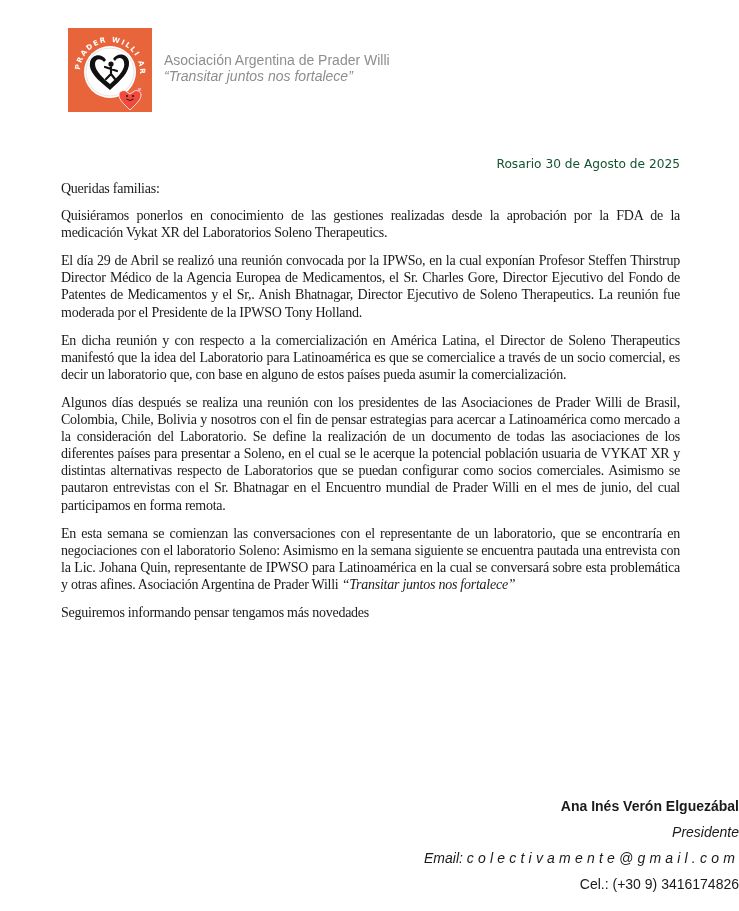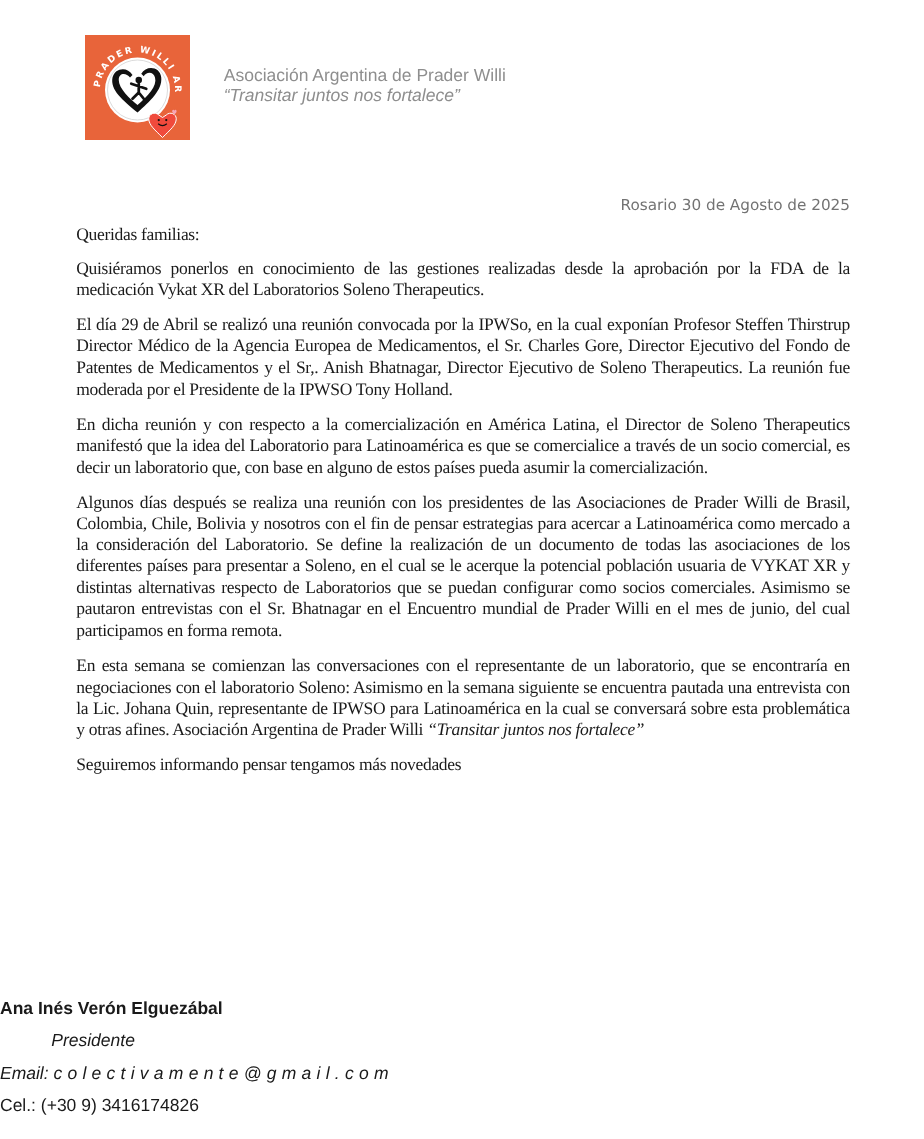--- a/index.html
+++ b/index.html
@@ -24,35 +24,35 @@
     }
     .logo {
       width: 84px;
       height: 84px;
       background: #e8643a;
       position: relative;
       flex: 0 0 auto;
     }
     .logo svg { display: block; }
     .org-block {
-      margin-left: 27px;
+      margin-left: 12px;
       margin-top: -4px;
       color: #8e8e8e;
       font-size: 14px;
       line-height: 16px;
     }
     .org-tagline { font-style: italic; }
 
     .date-line {
       position: absolute;
       right: 59px;
       top: 157px;
       font-family: "DejaVu Sans", sans-serif;
       font-size: 12.2px;
-      color: #737373;
+      color: #14532d;
     }
 
     .body-text {
       position: absolute;
       left: 61px;
       top: 180px;
       width: 619px;
       font-size: 14px;
       line-height: 17.1px;
       letter-spacing: -0.25px;
@@ -64,21 +64,21 @@
     }
     .body-text p.greeting { margin-bottom: 10px; }
     .body-text p.closing { text-align: left; }
     .tagline-inline { font-style: italic; }
 
     .signature {
       position: absolute;
       left: 0;
       top: 797px;
       width: 739px;
-      text-align: left;
+      text-align: right;
       font-size: 14px;
     }
     .sig-line { height: 26px; line-height: 18px; }
     .sig-name { font-weight: bold; }
     .sig-role { font-style: italic; padding-left: 41px; }
     .sig-email { font-style: italic; }
     .sig-email .email-addr { letter-spacing: 4.2px; }
   </style>
 </head>
 <body>

